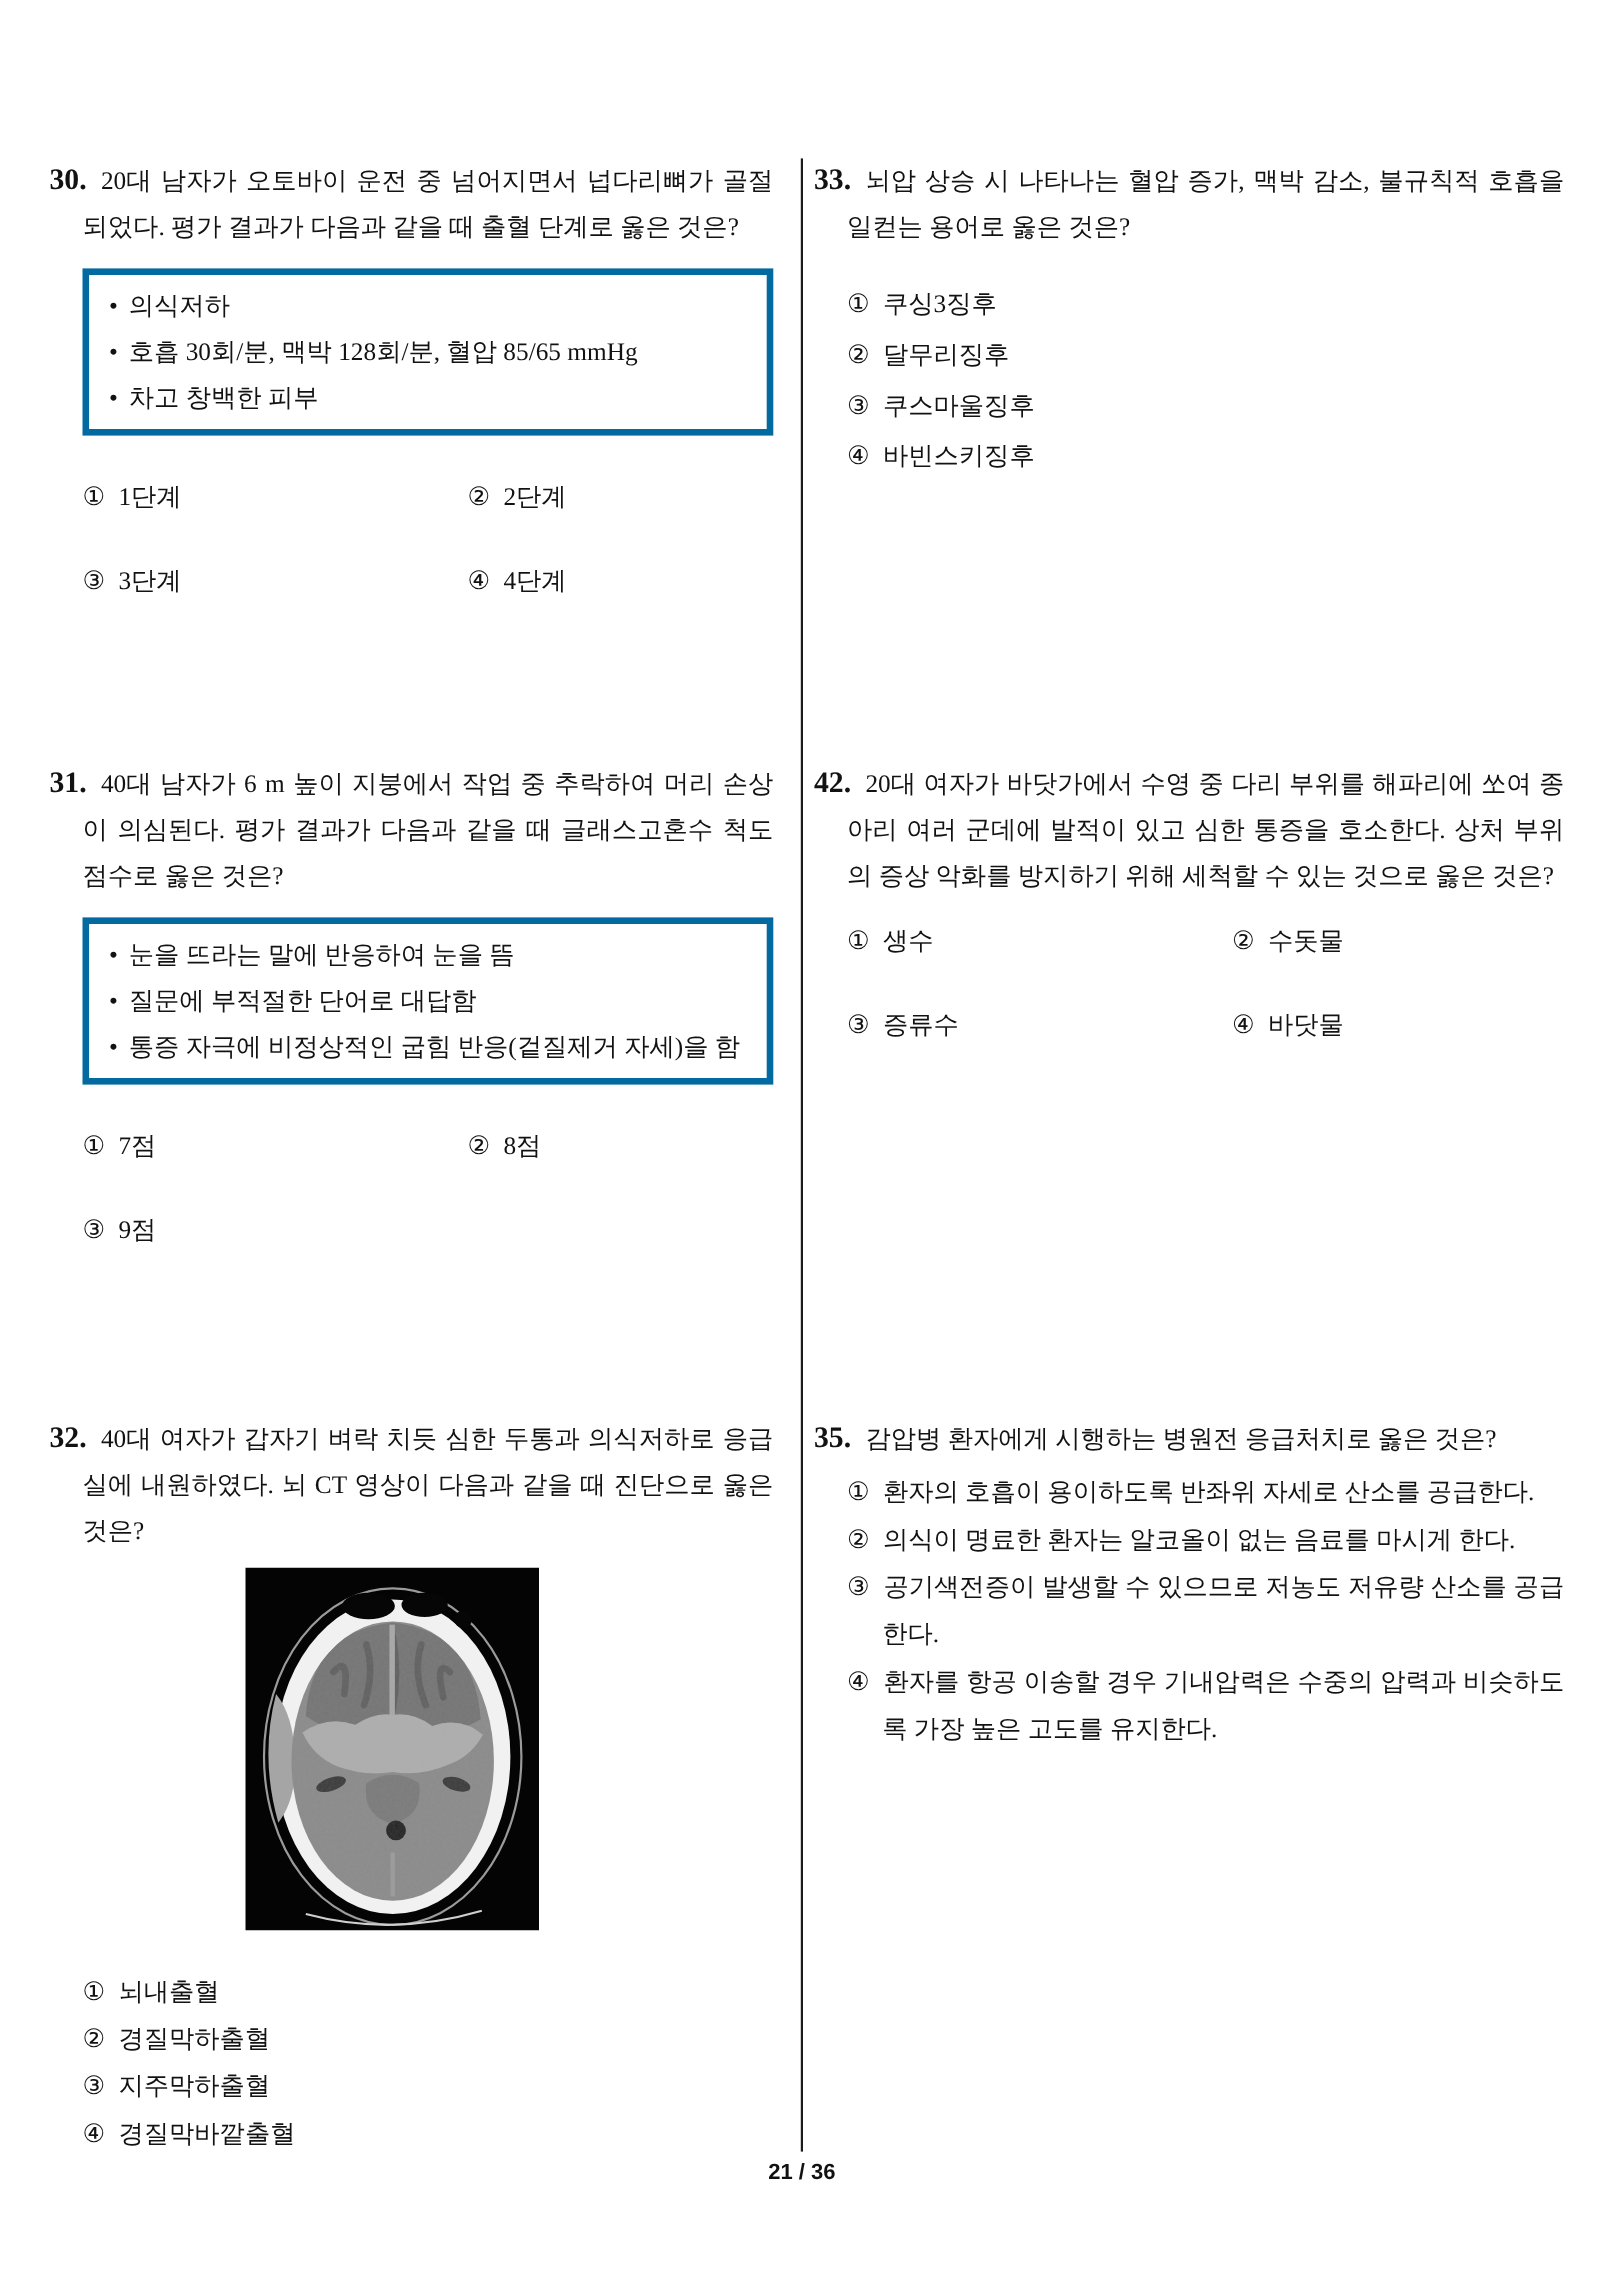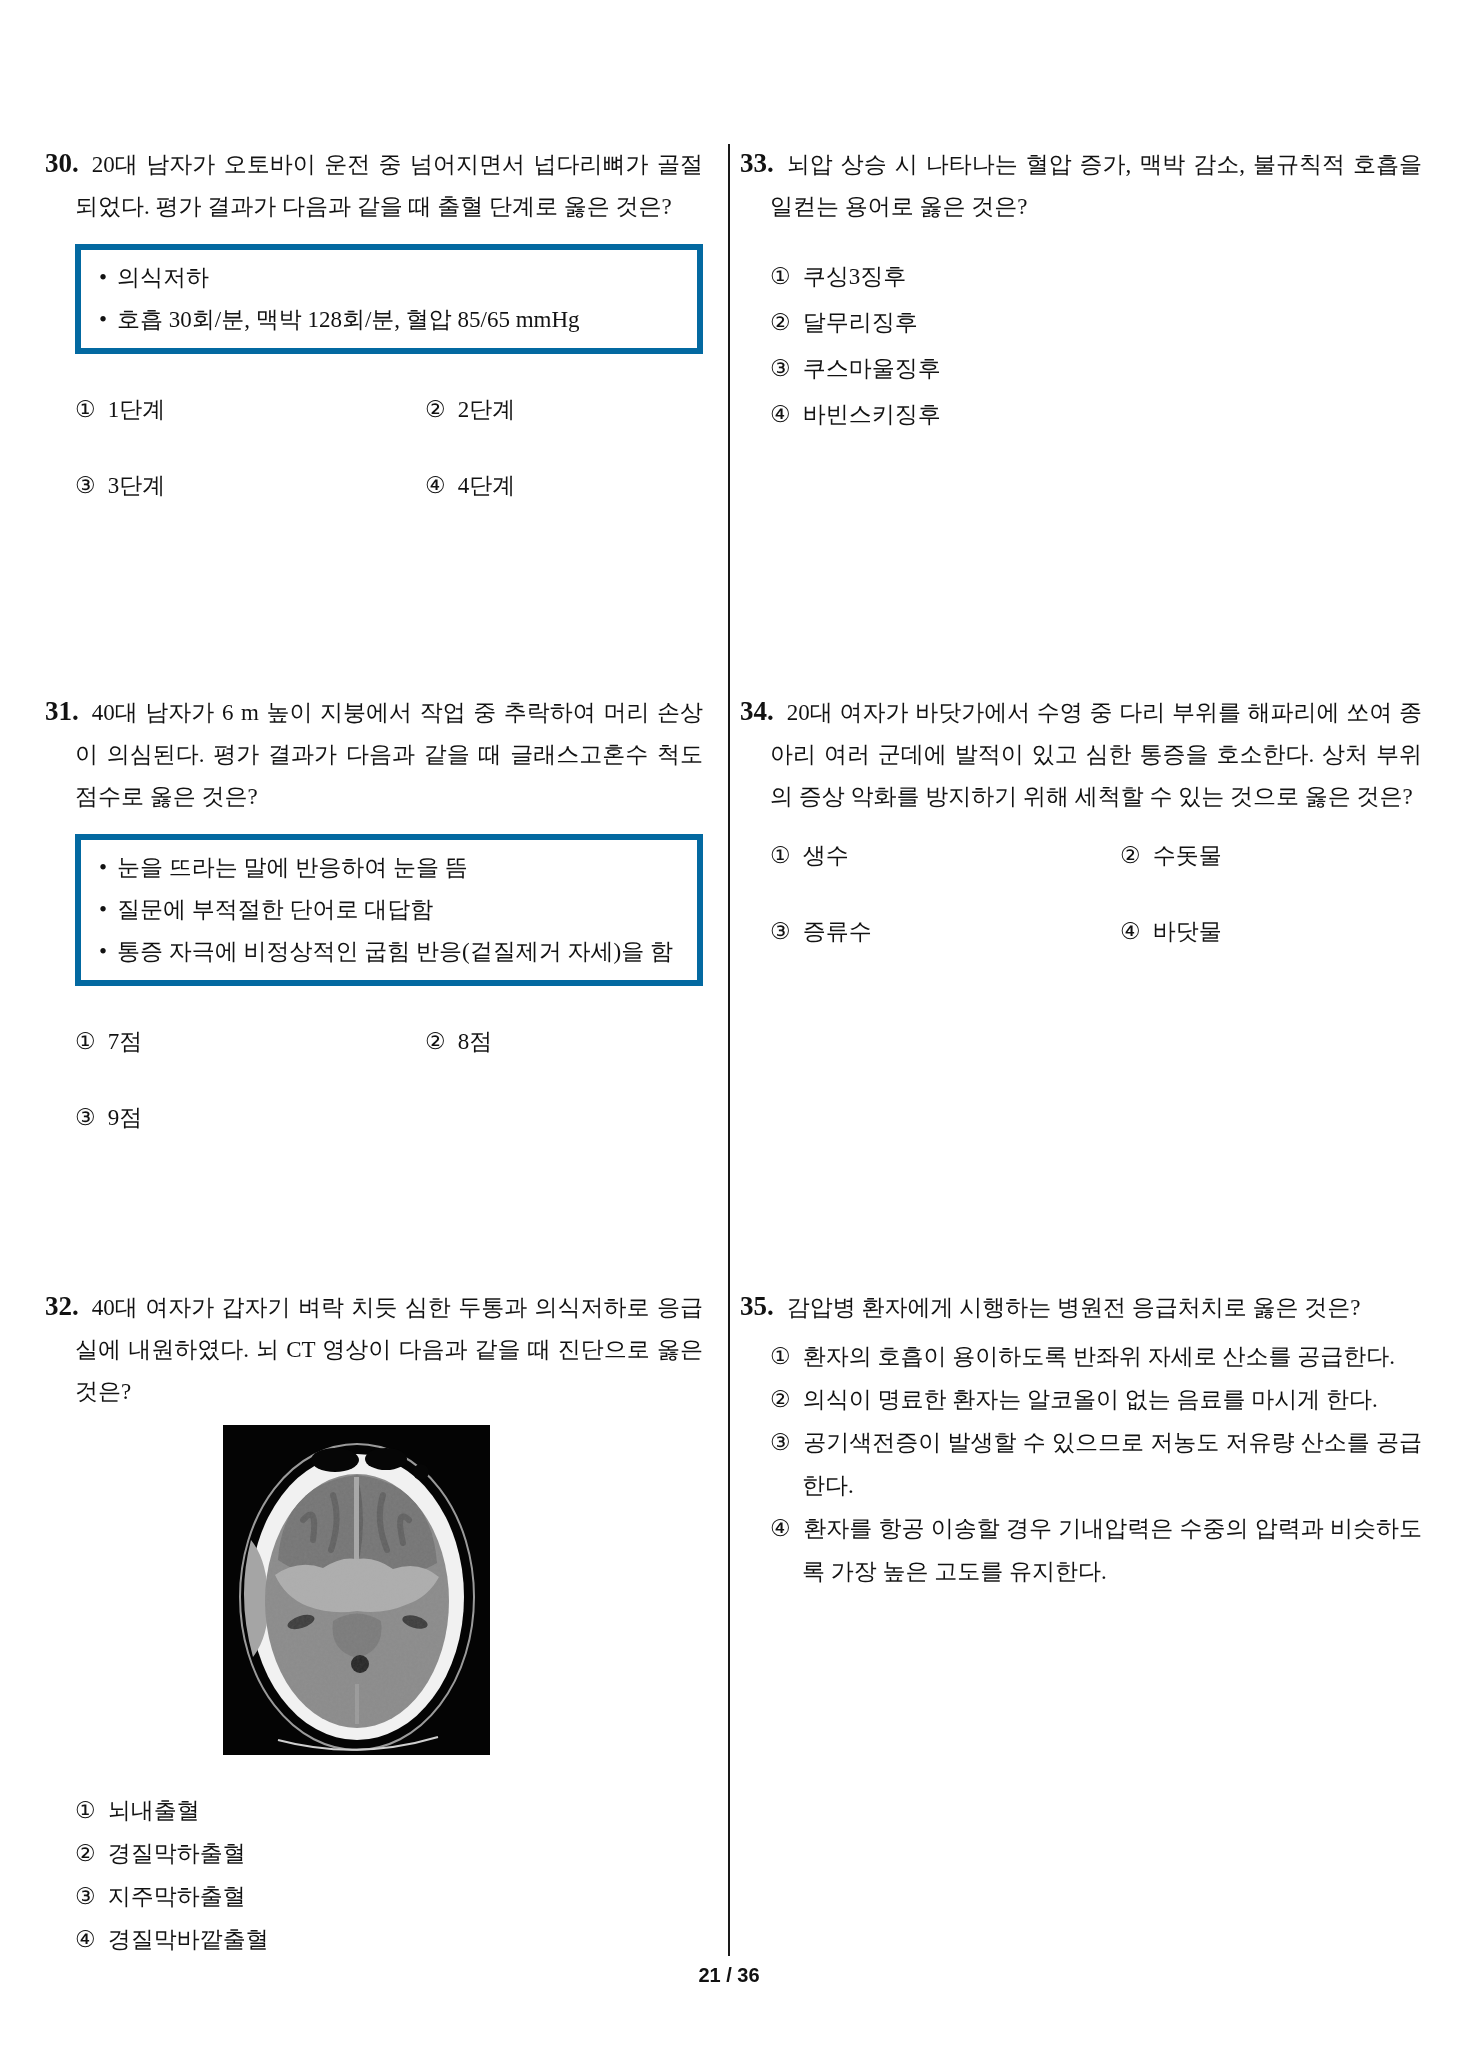--- a/index.html
+++ b/index.html
@@ -53,20 +53,21 @@
 
 <div class="page">
 
   <div class="divider"></div>
 
   <section class="question" style="left:45px; top:142px; width:658px;">
     <p class="q-head"><span class="q-num">30.</span><span class="q-stem">20대 남자가 오토바이 운전 중 넘어지면서 넙다리뼈가 골절 되었다. 평가 결과가 다음과 같을 때 출혈 단계로 옳은 것은?</span></p>
     <div class="info-box">
       <div class="box-item">의식저하</div>
       <div class="box-item">호흡 30회/분, 맥박 128회/분, 혈압 85/65 mmHg</div>
+      <div class="box-item">차고 창백한 피부</div>
     </div>
     <div class="options two-col mt34">
       <div class="option"><span class="marker">①</span><span class="opt-label">1단계</span></div>
       <div class="option"><span class="marker">②</span><span class="opt-label">2단계</span></div>
       <div class="option"><span class="marker">③</span><span class="opt-label">3단계</span></div>
       <div class="option"><span class="marker">④</span><span class="opt-label">4단계</span></div>
     </div>
   </section>
 
   <section class="question" style="left:45px; top:690px; width:658px;">
@@ -131,21 +132,21 @@
     <p class="q-head"><span class="q-num">33.</span><span class="q-stem">뇌압 상승 시 나타나는 혈압 증가, 맥박 감소, 불규칙적 호흡을 일컫는 용어로 옳은 것은?</span></p>
     <div class="options lh46 mt26">
       <div class="option"><span class="marker">①</span><span class="opt-label">쿠싱3징후</span></div>
       <div class="option"><span class="marker">②</span><span class="opt-label">달무리징후</span></div>
       <div class="option"><span class="marker">③</span><span class="opt-label">쿠스마울징후</span></div>
       <div class="option"><span class="marker">④</span><span class="opt-label">바빈스키징후</span></div>
     </div>
   </section>
 
   <section class="question" style="left:740px; top:690px; width:682px;">
-    <p class="q-head"><span class="q-num">34.</span><span class="q-stem">20대 여자가 바닷가에서 수영 중 다리 부위를 해파리에 쏘여 종아리 여러 군데에 발적이 있고 심한 통증을 호소한다. 상처 부위의 증상 악화를 방지하기 위해 세척할 수 있는 것으로 옳은 것은?</span></p>
+    <p class="q-head"><span class="q-num">42.</span><span class="q-stem">20대 여자가 바닷가에서 수영 중 다리 부위를 해파리에 쏘여 종아리 여러 군데에 발적이 있고 심한 통증을 호소한다. 상처 부위의 증상 악화를 방지하기 위해 세척할 수 있는 것으로 옳은 것은?</span></p>
     <div class="options two-col mt16">
       <div class="option"><span class="marker">①</span><span class="opt-label">생수</span></div>
       <div class="option"><span class="marker">②</span><span class="opt-label">수돗물</span></div>
       <div class="option"><span class="marker">③</span><span class="opt-label">증류수</span></div>
       <div class="option"><span class="marker">④</span><span class="opt-label">바닷물</span></div>
     </div>
   </section>
 
   <section class="question" style="left:740px; top:1285px; width:682px;">
     <p class="q-head"><span class="q-num">35.</span><span class="q-stem">감압병 환자에게 시행하는 병원전 응급처치로 옳은 것은?</span></p>

